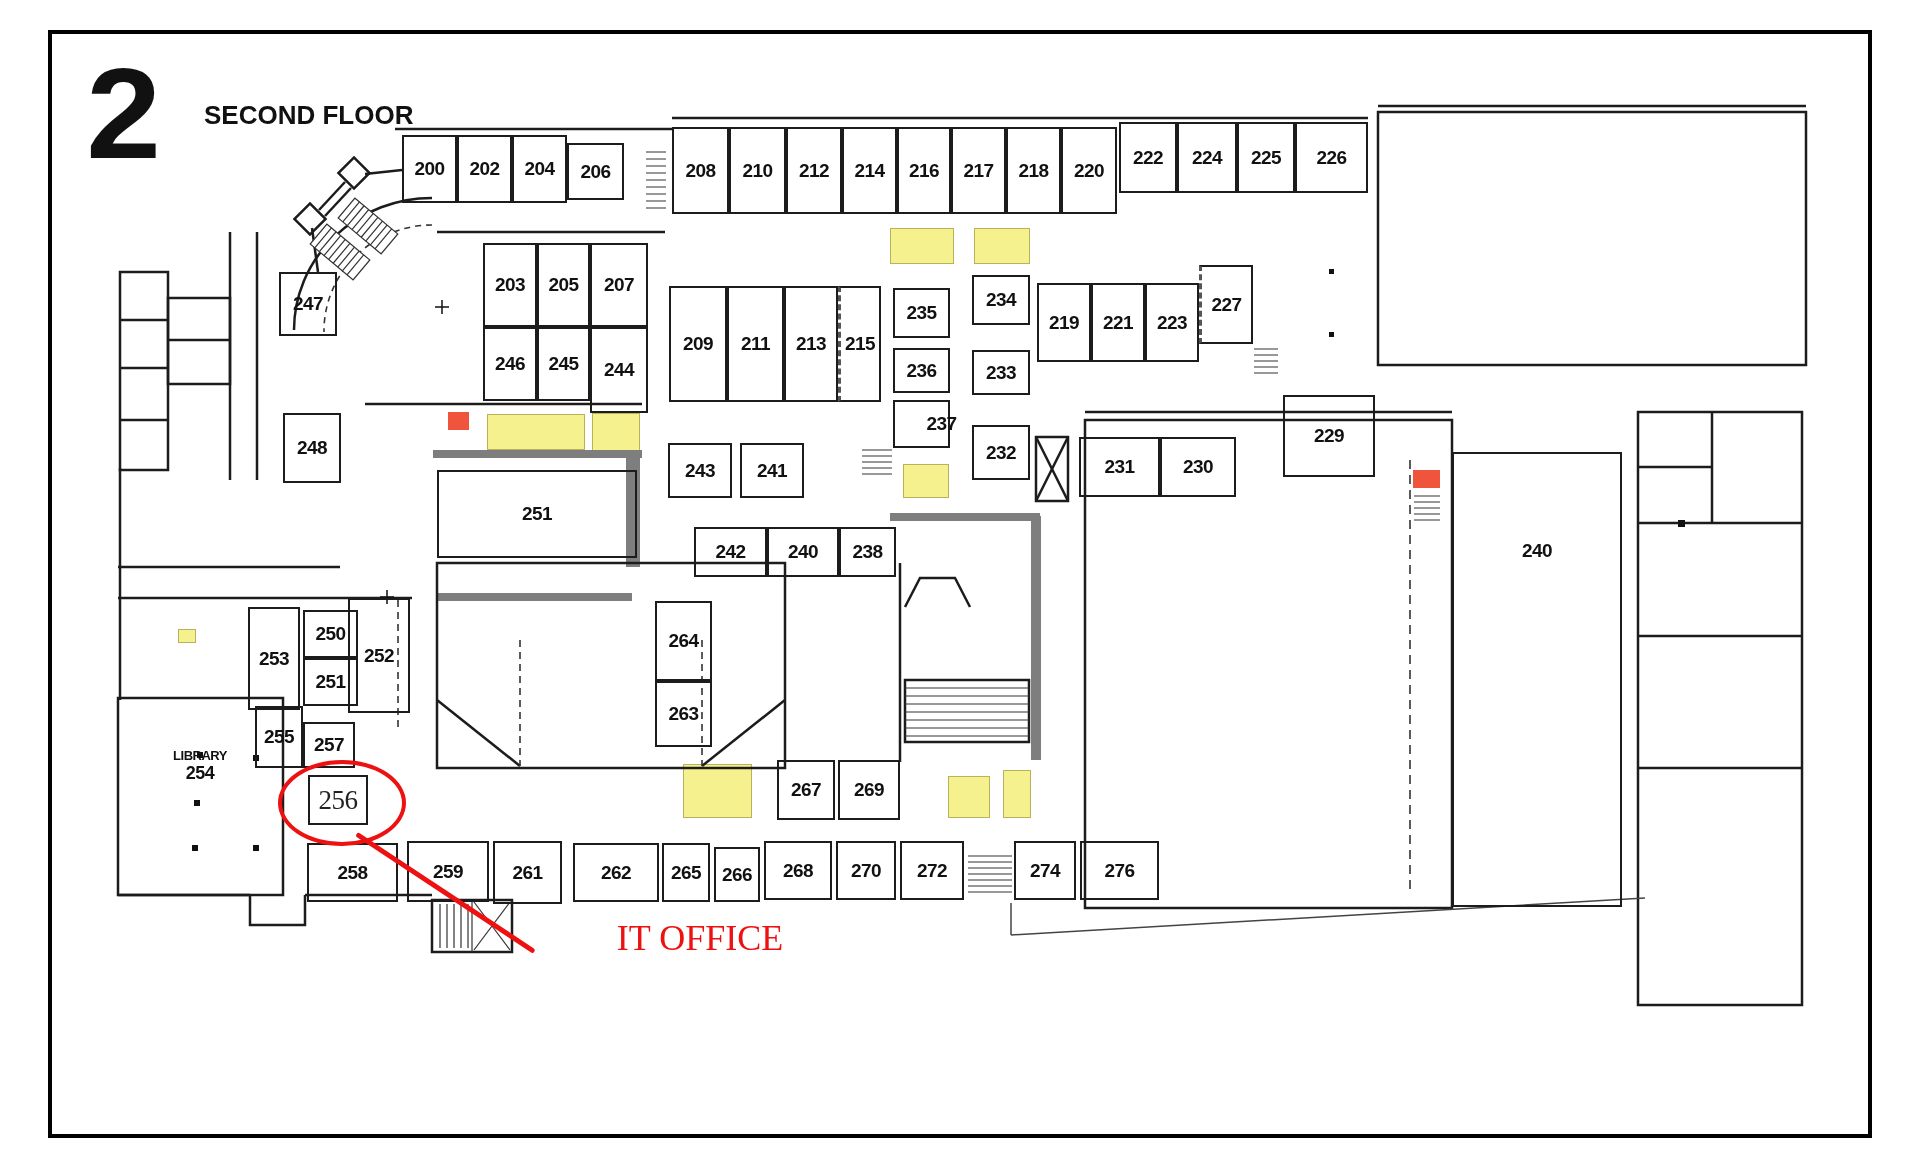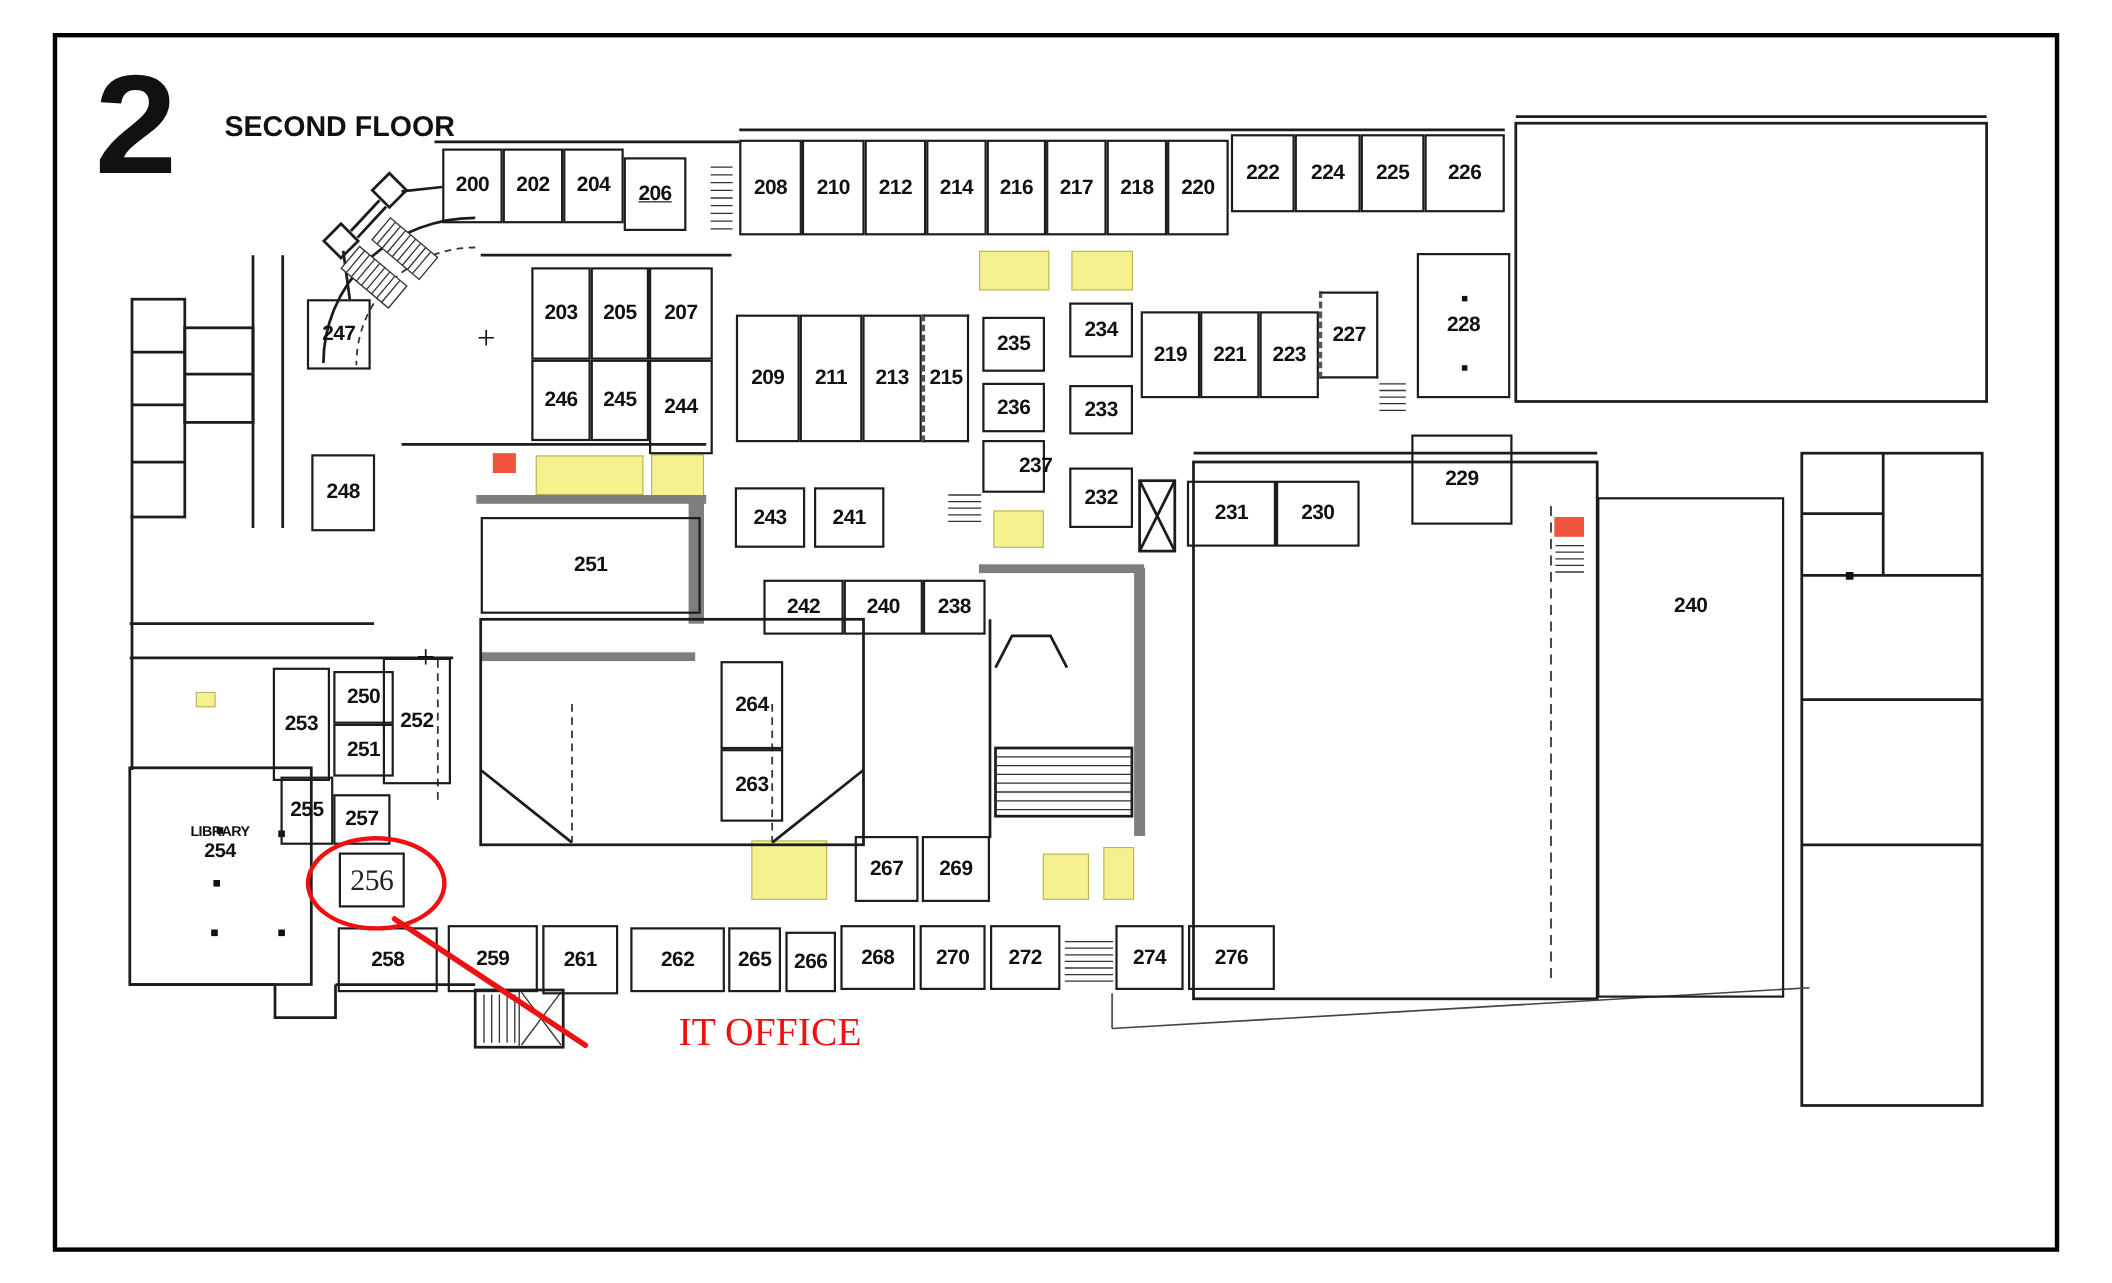--- a/index.html
+++ b/index.html
@@ -191,21 +191,21 @@
   <div id="rooms-layer">
       <div class="room" style="left: 402px; top: 135px; width: 55px; height: 68px;">
     <span>200</span>
   </div>
       <div class="room" style="left: 457px; top: 135px; width: 55px; height: 68px;">
     <span>202</span>
   </div>
       <div class="room" style="left: 512px; top: 135px; width: 55px; height: 68px;">
     <span>204</span>
   </div>
-      <div class="room" style="left: 567px; top: 143px; width: 57px; height: 67px; text-decoration: underline;">
+      <div class="room" style="left: 567px; top: 143px; width: 57px; height: 57px;">
     <span>206</span>
   </div>
       <div class="room" style="left: 672px; top: 127px; width: 57px; height: 87px;">
     <span>208</span>
   </div>
       <div class="room" style="left: 729px; top: 127px; width: 57px; height: 87px;">
     <span>210</span>
   </div>
       <div class="room" style="left: 786px; top: 127px; width: 56px; height: 87px;">
     <span>212</span>
@@ -292,23 +292,20 @@
     <span>219</span>
   </div>
       <div class="room" style="left: 1091px; top: 283px; width: 54px; height: 79px;">
     <span>221</span>
   </div>
       <div class="room" style="left: 1145px; top: 283px; width: 54px; height: 79px;">
     <span>223</span>
   </div>
       <div class="room dash-l" style="left: 1199px; top: 265px; width: 54px; height: 79px;">
     <span>227</span>
-  </div>
-      <div class="room" style="left: 1288px; top: 230px; width: 85px; height: 132px;">
-    <span>228</span>
   </div>
       <div class="room" style="left: 283px; top: 413px; width: 58px; height: 70px;">
     <span>248</span>
   </div>
       <div class="room" style="left: 668px; top: 443px; width: 64px; height: 55px;">
     <span>243</span>
   </div>
       <div class="room" style="left: 740px; top: 443px; width: 64px; height: 55px;">
     <span>241</span>
   </div>

